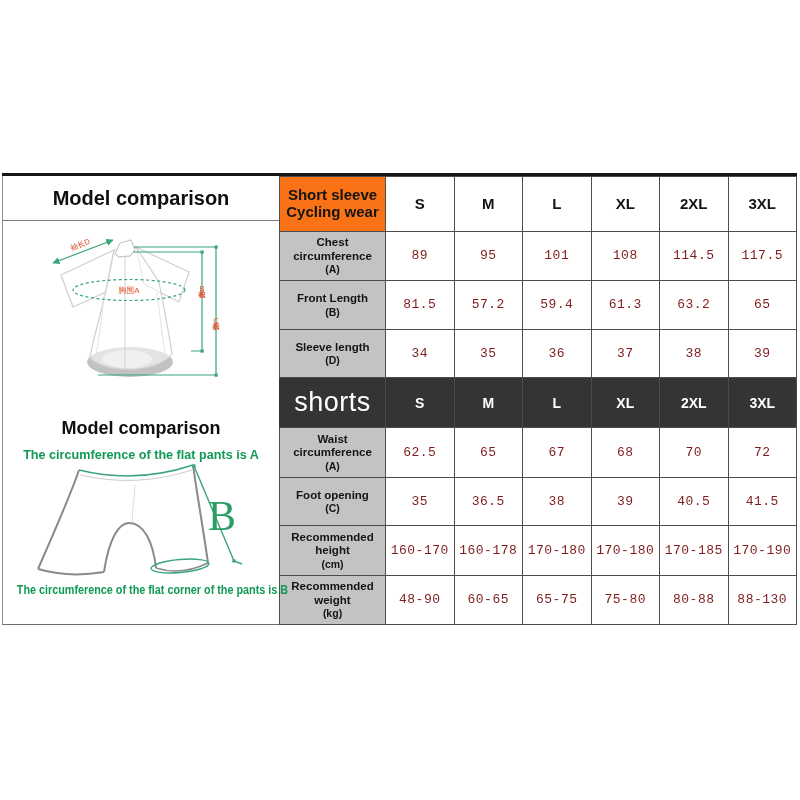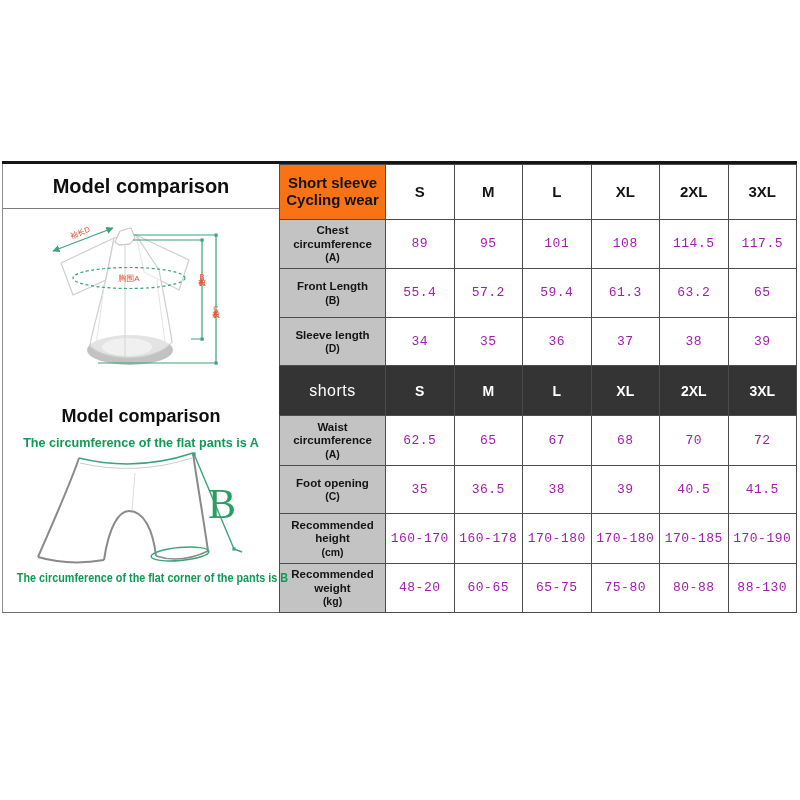--- a/index.html
+++ b/index.html
@@ -1,21 +1,21 @@
 <!DOCTYPE html>
 <html><head>
 <meta charset="utf-8">
 <style>
   html,body{margin:0;padding:0;}
   body{
     width:800px;height:800px;position:relative;background:#ffffff;
     font-family:"Liberation Sans",sans-serif;overflow:hidden;
   }
   .sheet{
-    position:absolute;left:2px;top:161px;width:795px;height:452px;
+    position:absolute;left:2px;top:173px;width:795px;height:452px;
     border-top:3px solid #161616;box-sizing:border-box;display:flex;background:#fff;
   }
   
   .left-panel{
     position:relative;flex:0 0 277px;width:277px;box-sizing:border-box;
     border-left:1.5px solid #8f8f8f;border-bottom:1px solid #6e6e6e;background:#fff;
   }
   .lp-title1{
     position:absolute;top:0;left:0;right:0;height:44px;border-bottom:1px solid #7c7c7c;
     display:flex;align-items:center;justify-content:center;
@@ -44,26 +44,26 @@
   }
   .spec-table th,.spec-table td{
     border:1px solid #4d4d4d;padding:0;text-align:center;vertical-align:middle;
   }
   .main-header-row{height:45px;}
   .shorts-header-row{height:41px;}
   .data-row{height:40px;}
   .label-head{background:#f97316;font-size:15px;font-weight:bold;color:#141414;line-height:1.12;}
   .size-head{font-size:15px;font-weight:bold;color:#141414;background:#fff;}
   .shorts-header-row th{background:#343434;border-color:#343434;border-bottom-color:#4d4d4d;border-right-color:#4b4b4b;color:#fff;}
-  .shorts-title-cell{font-size:16px;font-weight:normal;letter-spacing:.5px;}
+  .shorts-title-cell{font-size:27px;font-weight:normal;letter-spacing:.5px;}
   .size-head-dark{font-size:14px;font-weight:bold;background:#343434;color:#fff;}
   .label-cell{background:#c3c3c3;font-size:11.5px;font-weight:bold;color:#141414;line-height:1.18;padding:2px 1px;}
   .label-code{font-size:10.5px;font-weight:bold;}
   .value-cell{
-    font-family:"Liberation Mono",monospace;font-size:13px;color:#a21caf;
+    font-family:"Liberation Mono",monospace;font-size:13px;color:#7f1d1d;
     letter-spacing:.5px;background:#fff;
   }
   
   .vtext{writing-mode:vertical-rl;text-orientation:upright;}
   .red-label{fill:#e0502f;font-family:"Liberation Sans",sans-serif;}
   .b-letter{fill:#2b9e62;font-family:"Liberation Serif",serif;}
 </style>
 </head>
 <body>
 
@@ -171,21 +171,21 @@
           <td class="value-cell">101</td>
           <td class="value-cell">108</td>
           <td class="value-cell">114.5</td>
           <td class="value-cell">117.5</td>
         </tr>
         <tr class="data-row">
           <th class="label-cell">
             <div>Front Length</div>
             <div class="label-code">(B)</div>
           </th>
-          <td class="value-cell">55.4</td>
+          <td class="value-cell">81.5</td>
           <td class="value-cell">57.2</td>
           <td class="value-cell">59.4</td>
           <td class="value-cell">61.3</td>
           <td class="value-cell">63.2</td>
           <td class="value-cell">65</td>
         </tr>
         <tr class="data-row">
           <th class="label-cell">
             <div>Sleeve length</div>
             <div class="label-code">(D)</div>
@@ -240,21 +240,21 @@
           <td class="value-cell">170-180</td>
           <td class="value-cell">170-180</td>
           <td class="value-cell">170-185</td>
           <td class="value-cell">170-190</td>
         </tr>
         <tr class="data-row">
           <th class="label-cell">
             <div>Recommended weight</div>
             <div class="label-code">(kg)</div>
           </th>
-          <td class="value-cell">48-20</td>
+          <td class="value-cell">48-90</td>
           <td class="value-cell">60-65</td>
           <td class="value-cell">65-75</td>
           <td class="value-cell">75-80</td>
           <td class="value-cell">80-88</td>
           <td class="value-cell">88-130</td>
         </tr>
       </tbody>
   </table>
 </div>
 

